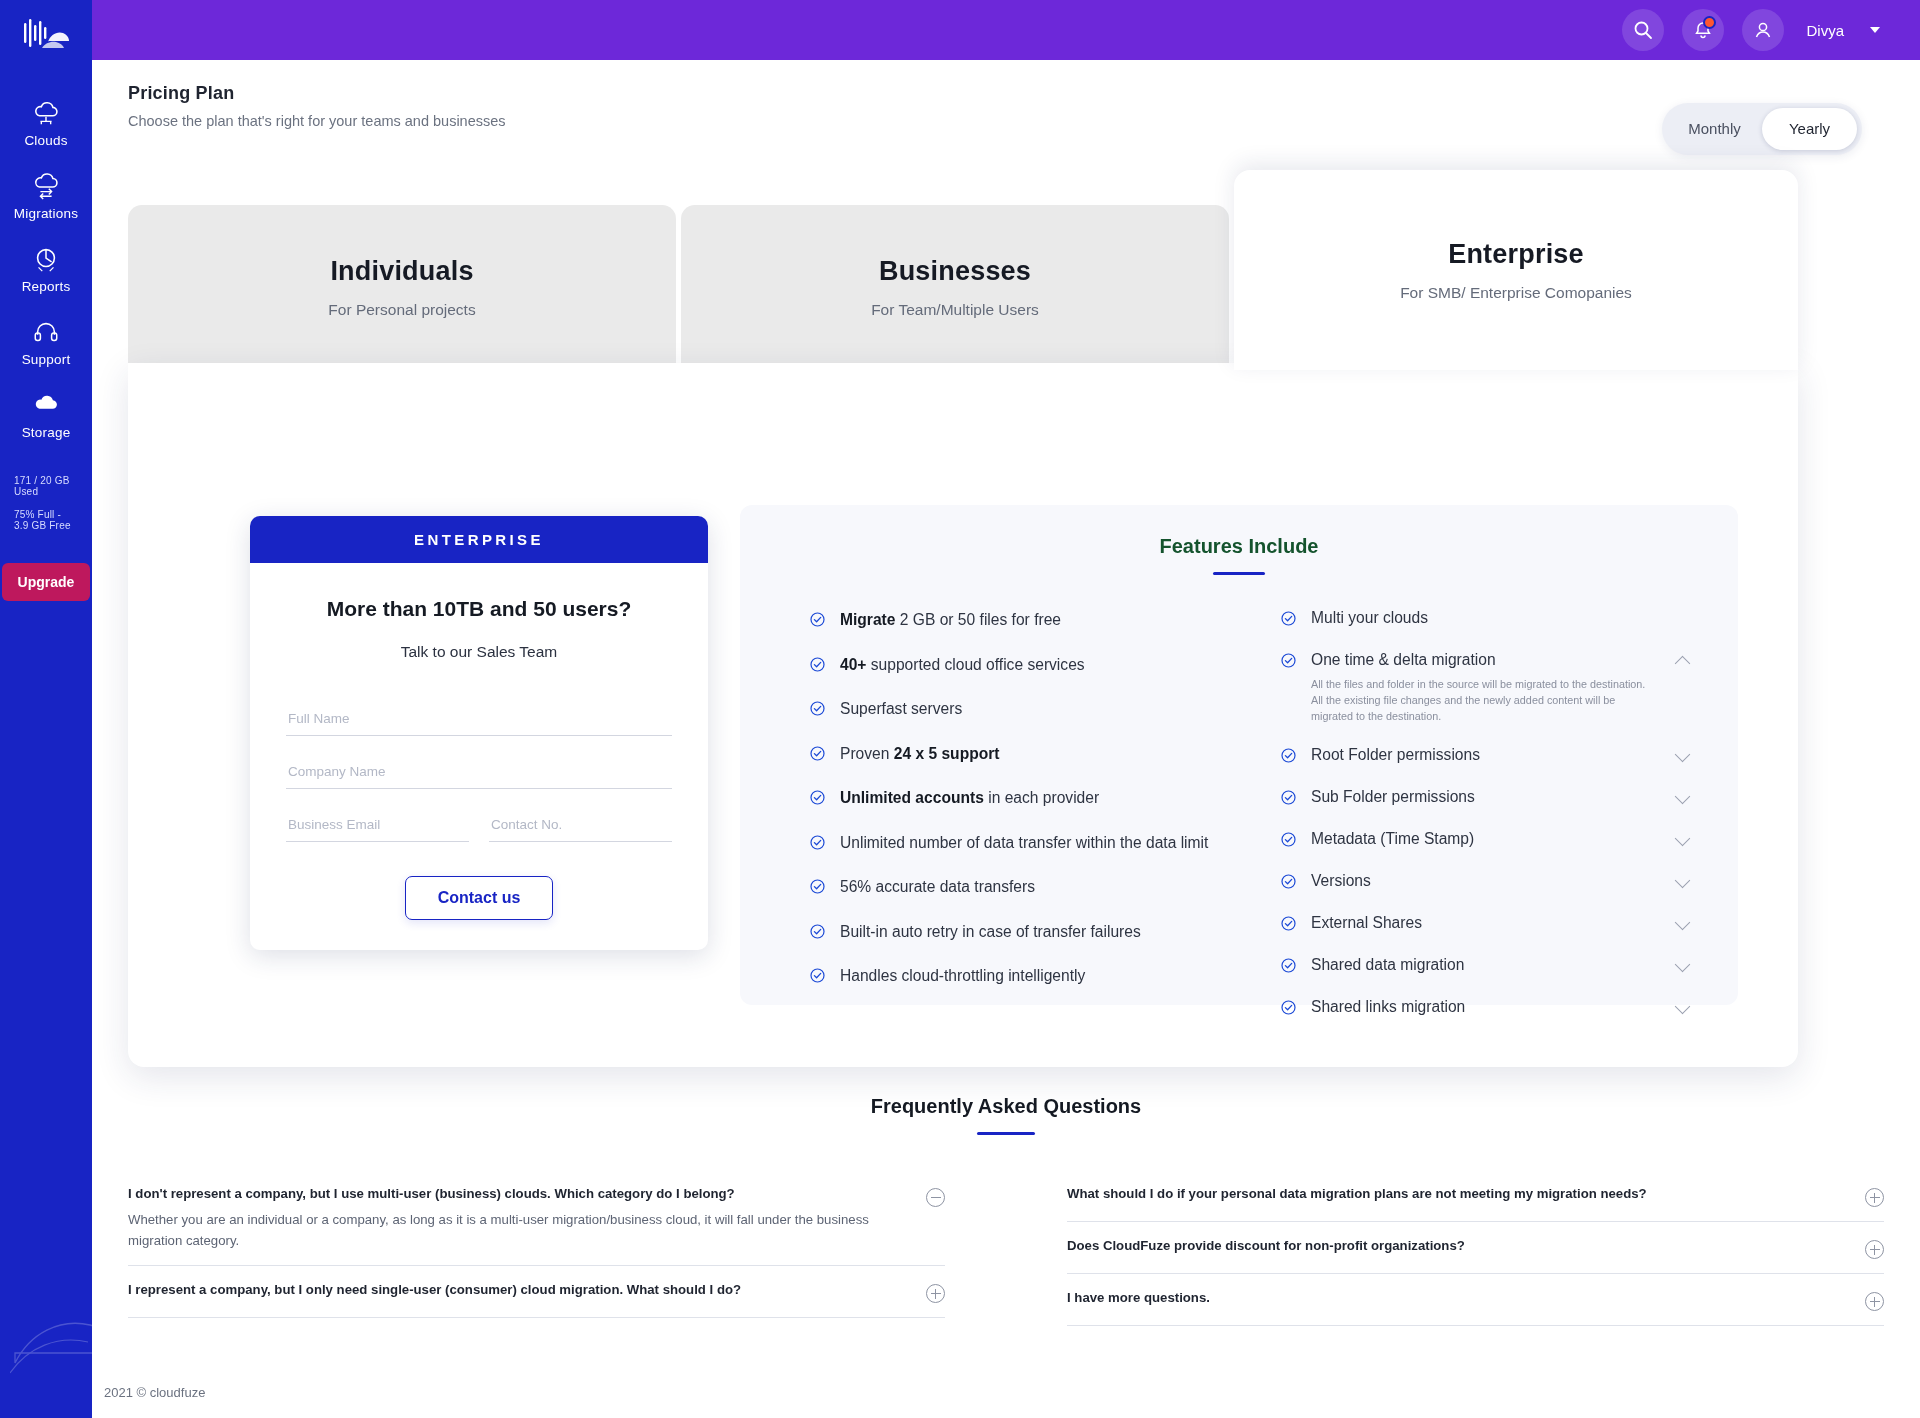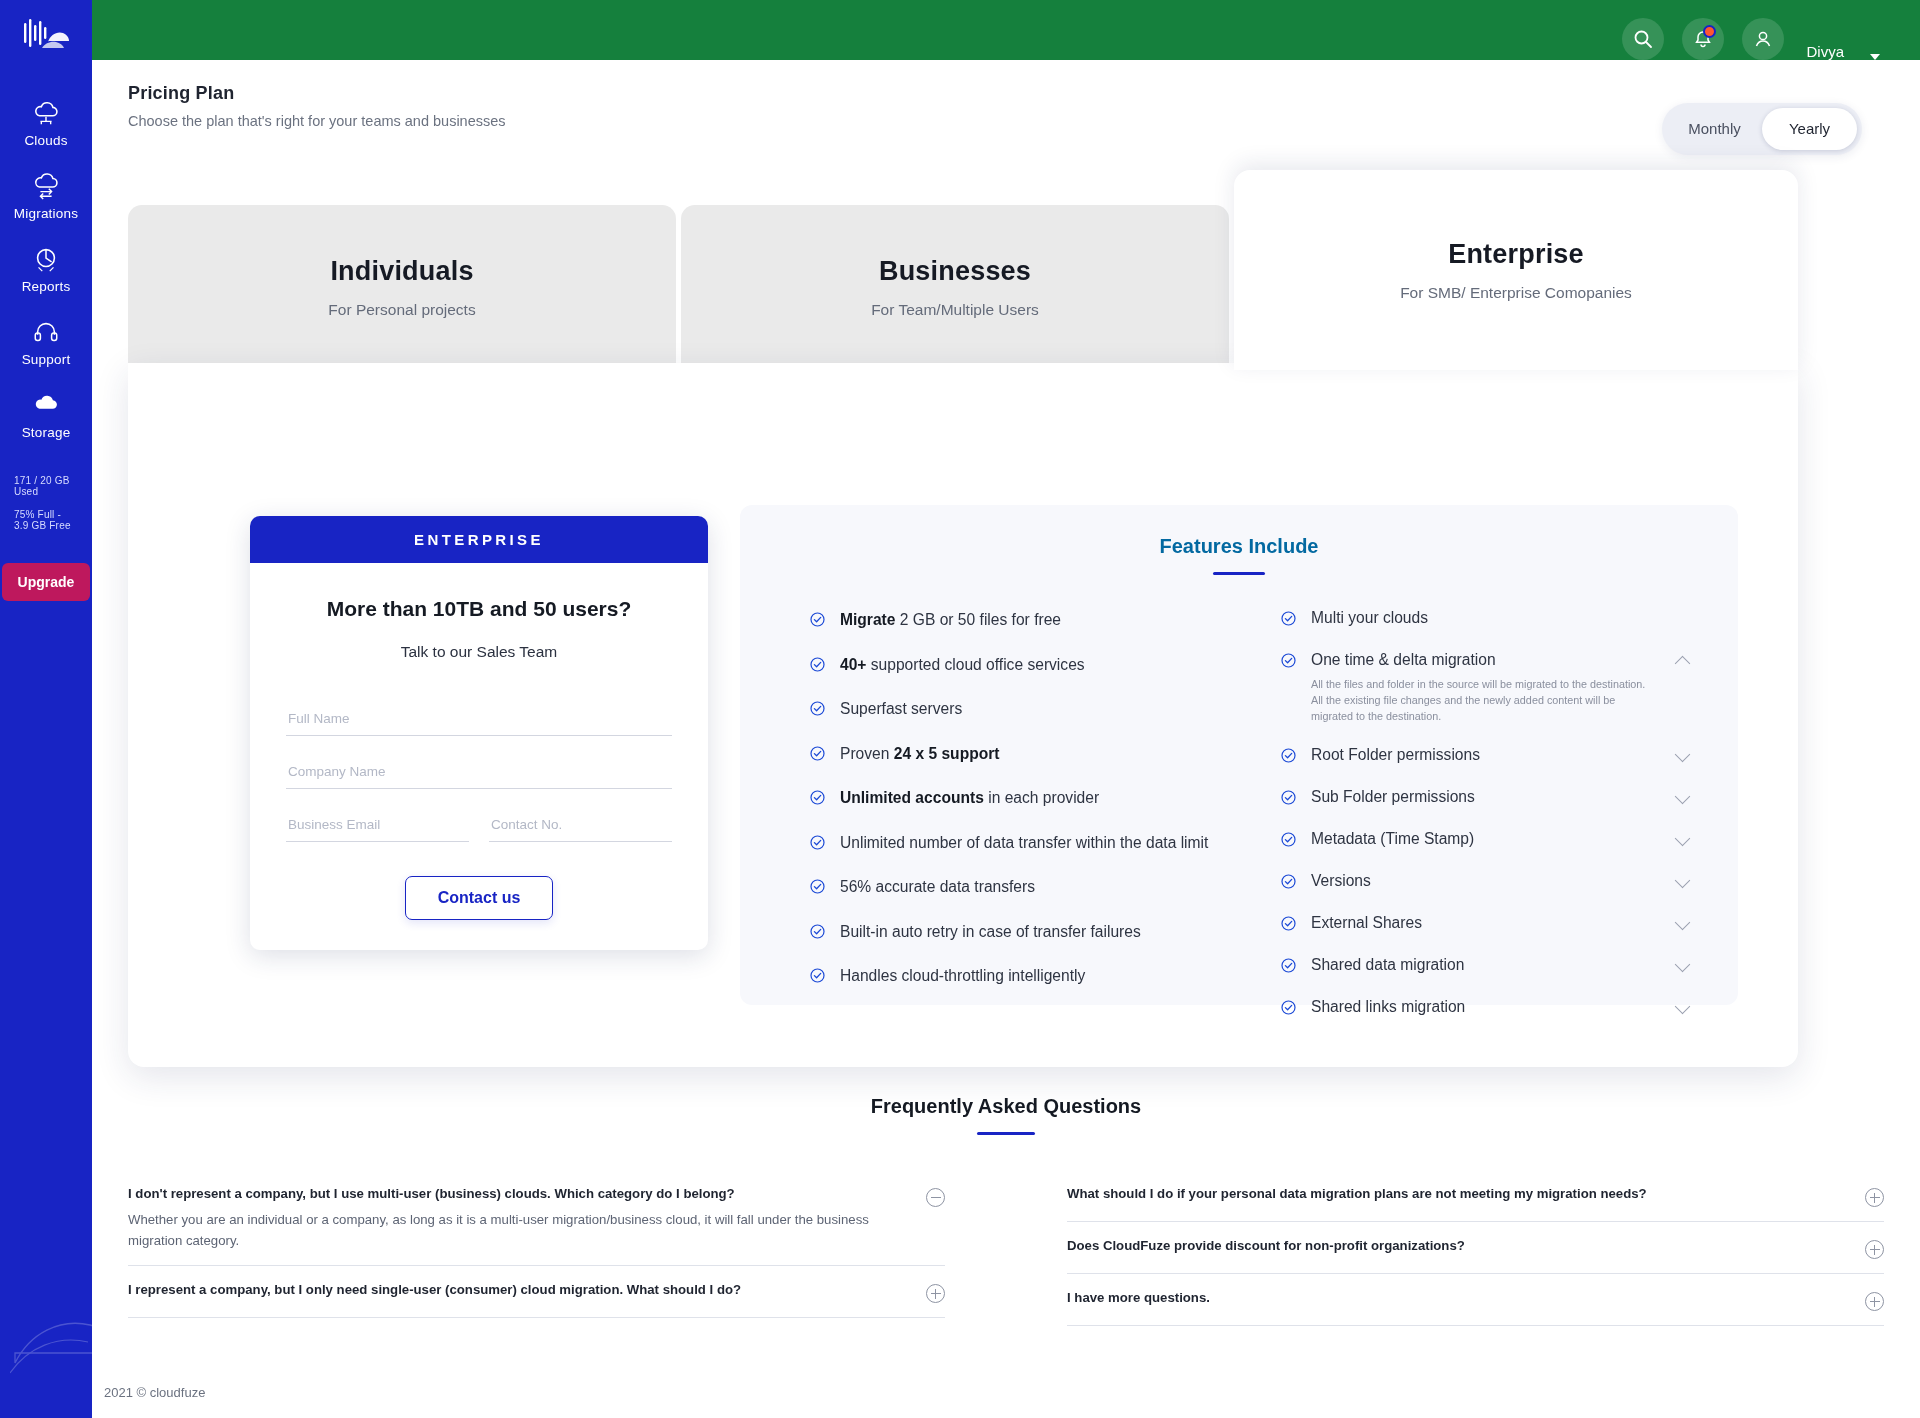--- a/index.html
+++ b/index.html
@@ -61,23 +61,23 @@
     width: 140px; height: 110px;
     opacity: .22;
     pointer-events: none;
   }
 
   
   .topbar {
     position: absolute;
     left: 92px; top: 0;
     width: 1828px; height: 60px;
-    background: #15803d;
-    display: flex;
-    align-items: flex-end;
+    background: #6d28d9;
+    display: flex;
+    align-items: center;
     justify-content: flex-end;
     padding-right: 40px;
     gap: 18px;
   }
   .circle-btn {
     width: 42px; height: 42px;
     border-radius: 50%;
     background: rgba(255,255,255,0.14);
     display: flex; align-items: center; justify-content: center;
     cursor: pointer;
@@ -249,21 +249,21 @@
     position: absolute;
     left: 612px; top: 142px;
     width: 998px; height: 500px;
     background: #f7f8fc;
     border-radius: 12px;
   }
   .features-title {
     text-align: center;
     font-size: 20px;
     font-weight: 700;
-    color: #0369a1;
+    color: #14532d;
     padding-top: 30px;
   }
   .features-underline {
     width: 52px; height: 3px;
     background: #1824c4;
     margin: 14px auto 0 auto;
     border-radius: 2px;
   }
   .features-cols {
     display: flex;

